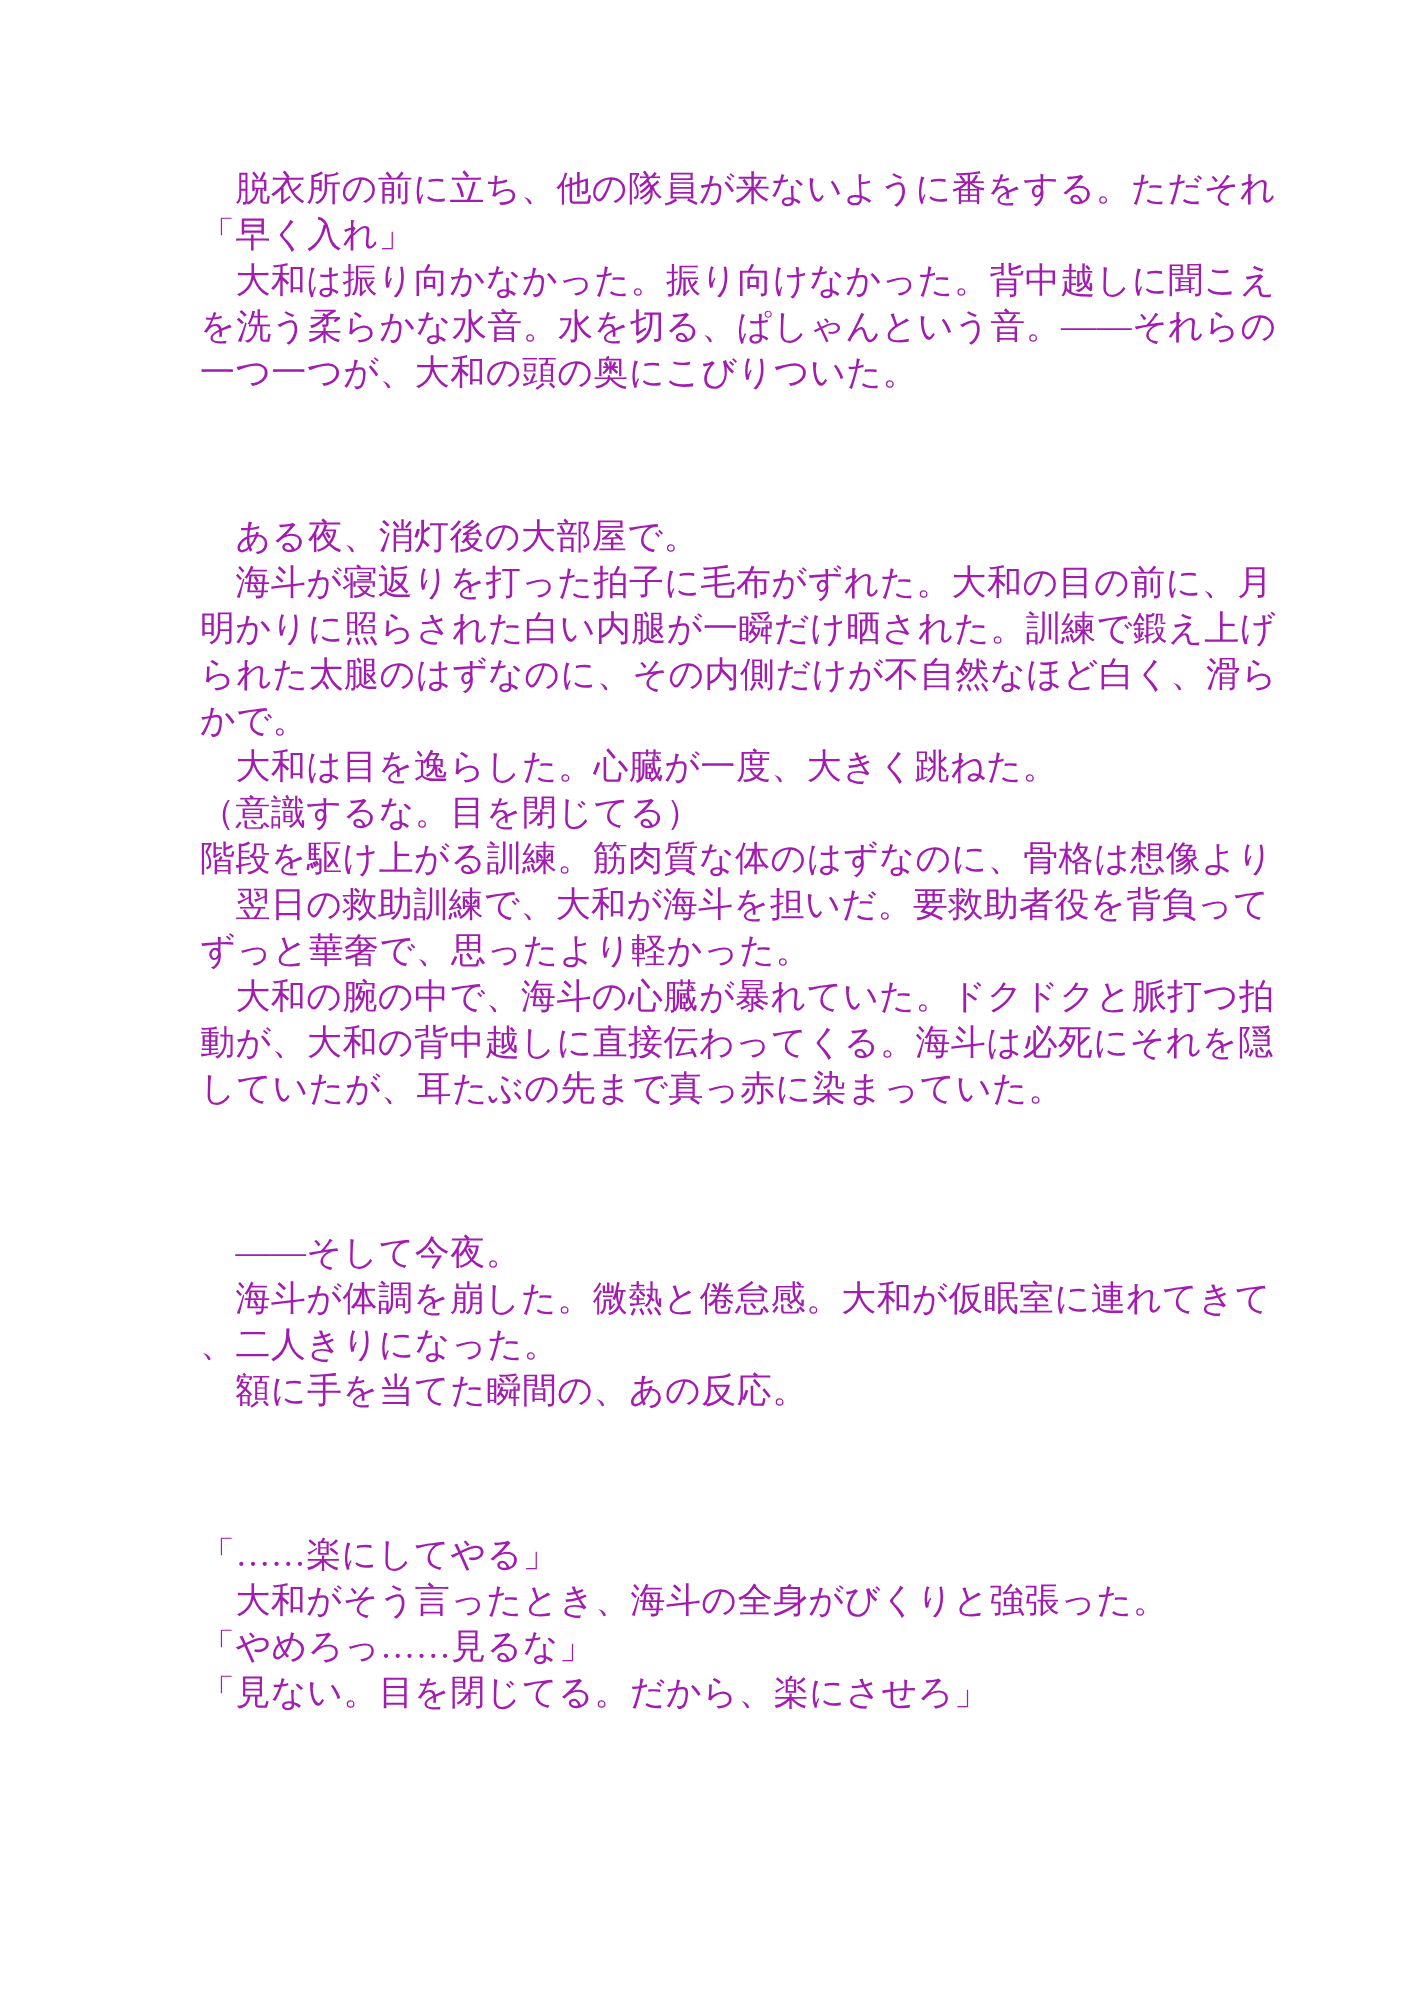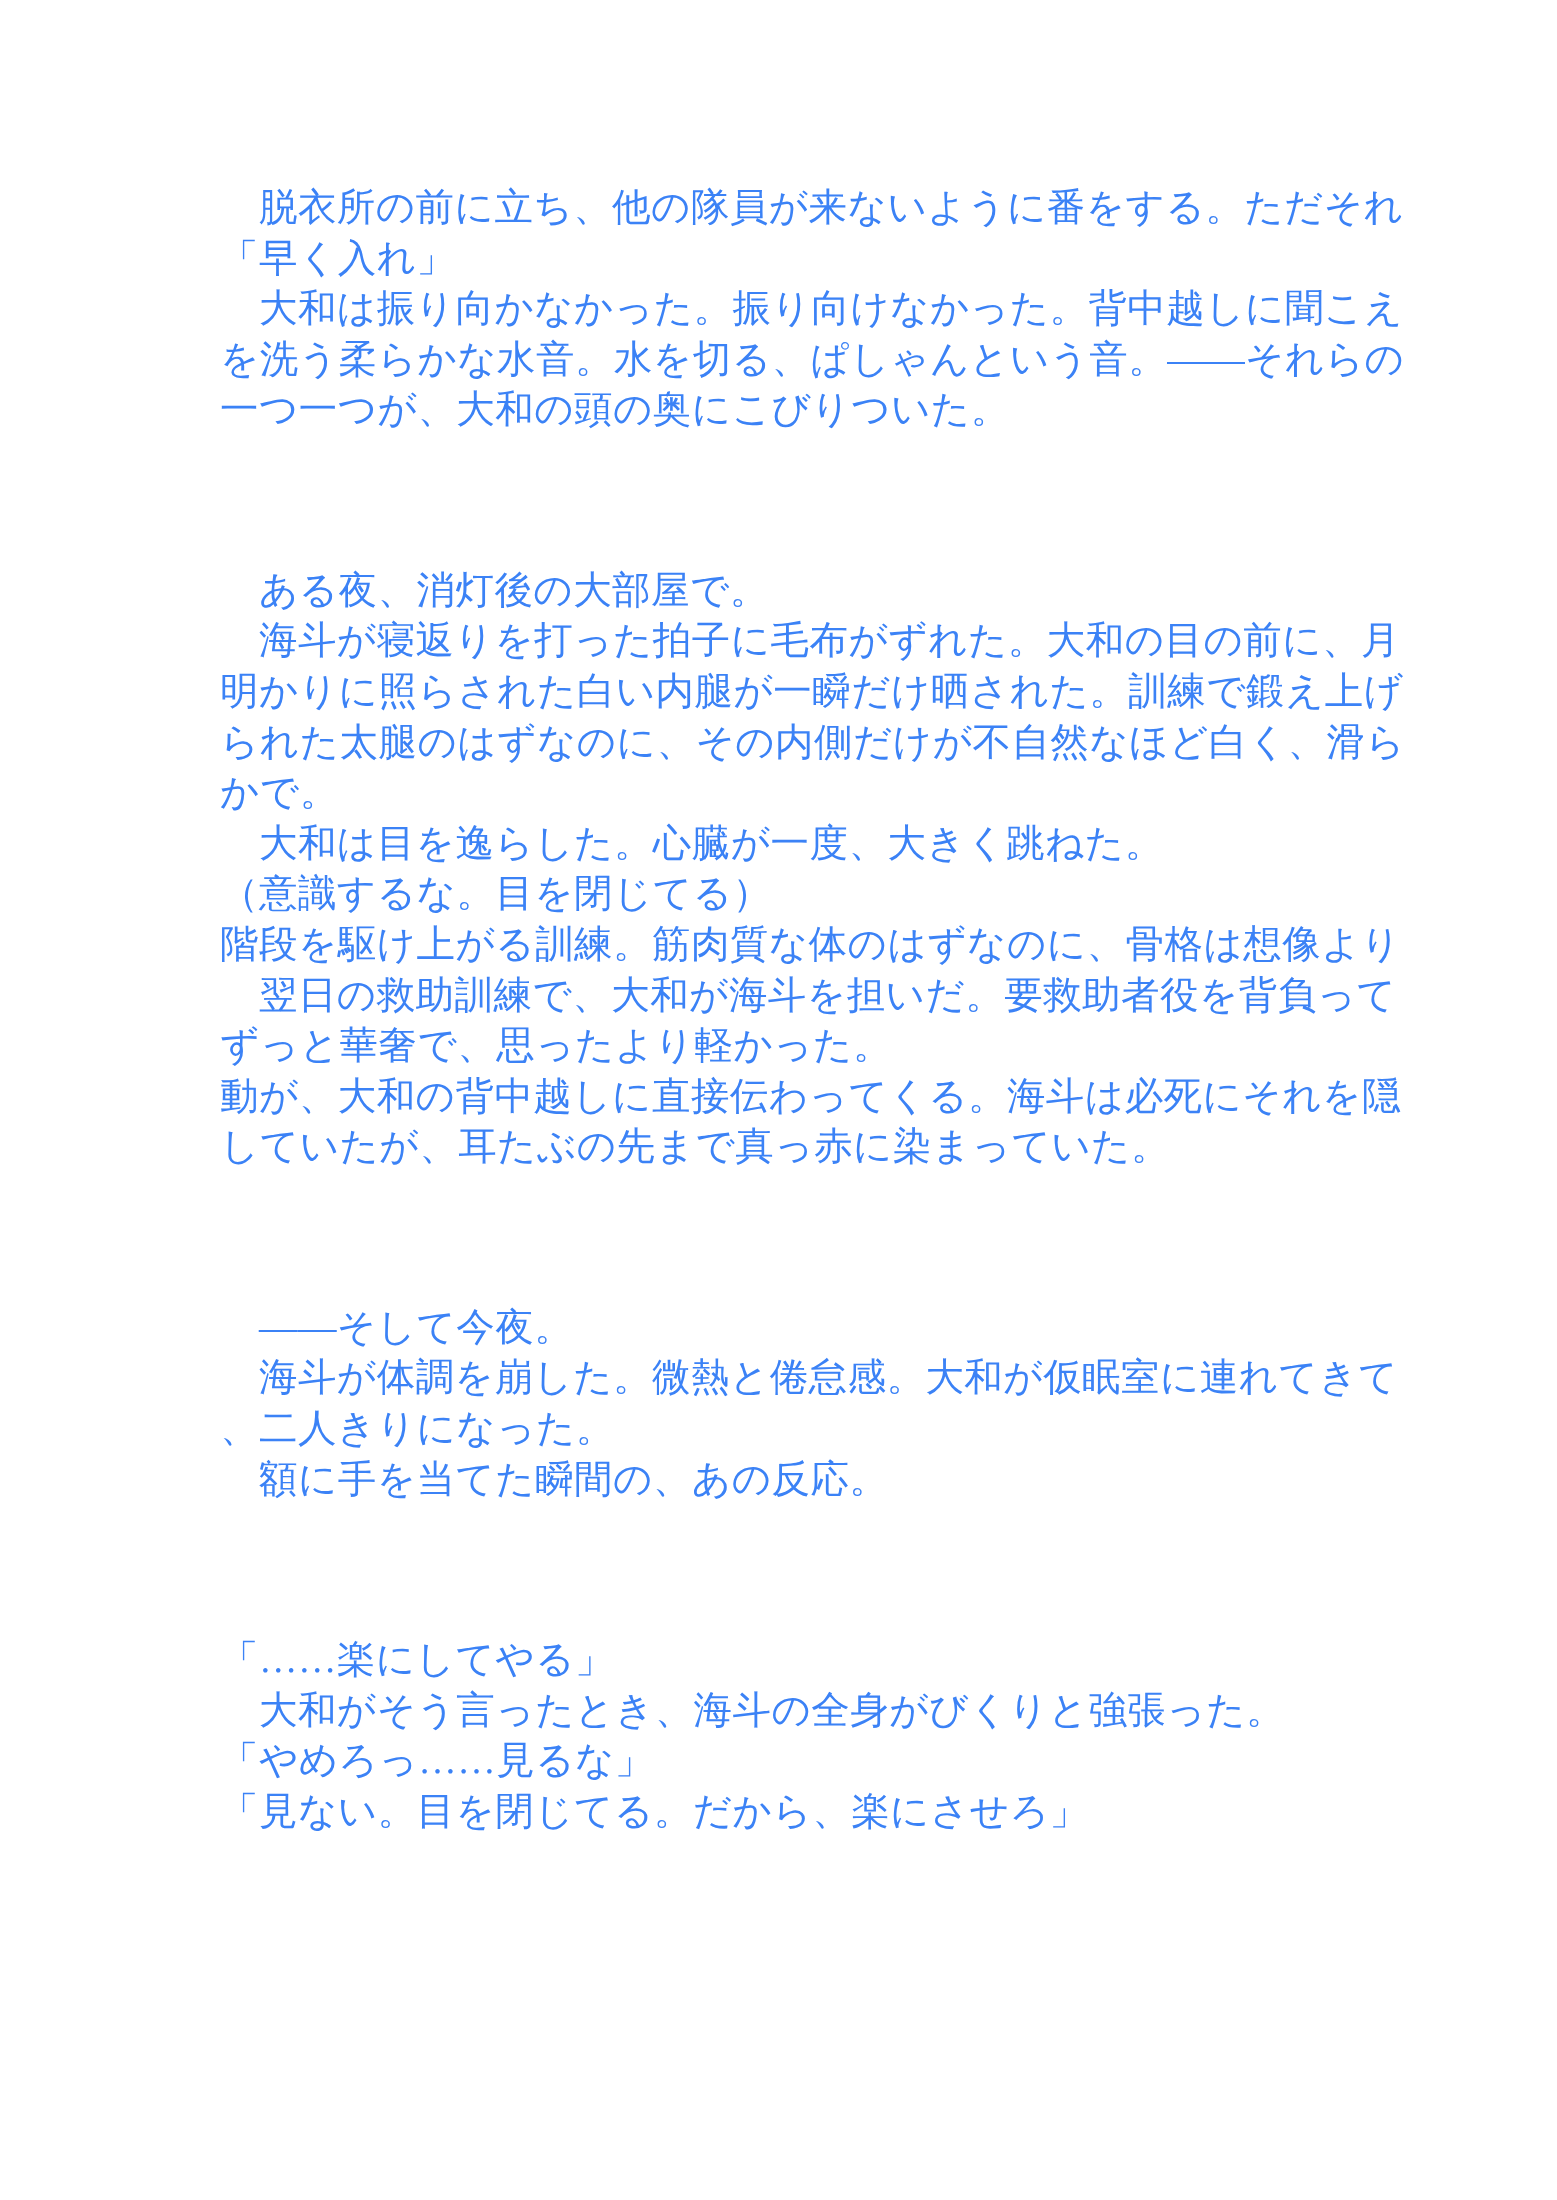--- a/index.html
+++ b/index.html
@@ -12,21 +12,21 @@
     height: 2000px;
     overflow: hidden;
     position: relative;
     font-family: "Liberation Serif", "DejaVu Serif", serif;
   }
   .page {
     position: absolute;
     top: 166px;
     left: 200px;
     width: 1120px;
-    color: #3b82f6;
+    color: #a21caf;
   }
   .block {
     margin: 0;
     padding: 0;
   }
   .block + .block {
     margin-top: 118px; 
   }
   .line {
     font-size: 35px;
@@ -54,20 +54,21 @@
     <div class="line">　ある夜、消灯後の大部屋で。</div>
     <div class="line">　海斗が寝返りを打った拍子に毛布がずれた。大和の目の前に、月</div>
     <div class="line">明かりに照らされた白い内腿が一瞬だけ晒された。訓練で鍛え上げ</div>
     <div class="line">られた太腿のはずなのに、その内側だけが不自然なほど白く、滑ら</div>
     <div class="line">かで。</div>
     <div class="line">　大和は目を逸らした。心臓が一度、大きく跳ねた。</div>
     <div class="line">（意識するな。目を閉じてる）</div>
     <div class="line">階段を駆け上がる訓練。筋肉質な体のはずなのに、骨格は想像より</div>
     <div class="line">　翌日の救助訓練で、大和が海斗を担いだ。要救助者役を背負って</div>
     <div class="line">ずっと華奢で、思ったより軽かった。</div>
+    <div class="line">　大和の腕の中で、海斗の心臓が暴れていた。ドクドクと脈打つ拍</div>
     <div class="line">動が、大和の背中越しに直接伝わってくる。海斗は必死にそれを隠</div>
     <div class="line">していたが、耳たぶの先まで真っ赤に染まっていた。</div>
   </div>
 
   <div class="block">
     <div class="line">　——そして今夜。</div>
     <div class="line">　海斗が体調を崩した。微熱と倦怠感。大和が仮眠室に連れてきて</div>
     <div class="line">、二人きりになった。</div>
     <div class="line">　額に手を当てた瞬間の、あの反応。</div>
   </div>

